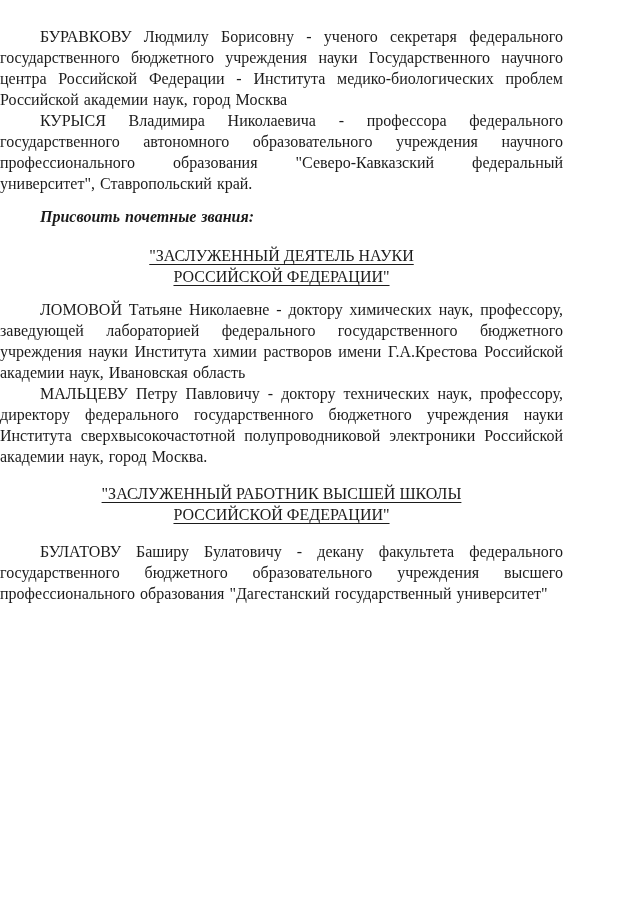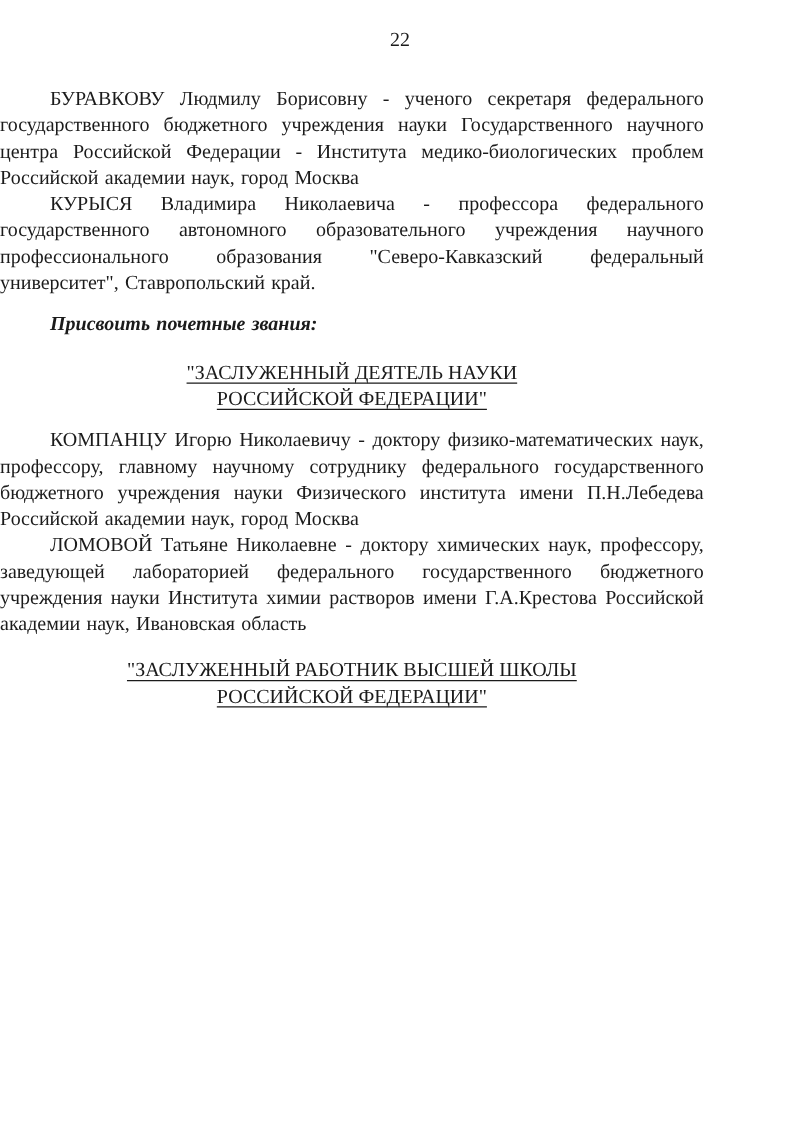--- a/index.html
+++ b/index.html
@@ -55,40 +55,40 @@
   }
   .section-title .tl {
     text-decoration: underline;
     text-underline-offset: 3px;
   }
 </style>
 </head>
 <body>
 
 <div class="page">
-  <div class="page-number">22</div>
 
   <div class="textblock">
 
     <p class="para p-first">БУРАВКОВУ Людмилу Борисовну - ученого секретаря федерального государственного бюджетного  учреждения науки Государственного научного центра Российской Федерации - Института медико-биологических проблем Российской академии наук, город Москва</p>
 
     <p class="para">КУРЫСЯ Владимира Николаевича - профессора федерального государственного автономного образовательного учреждения научного профессионального образования "Северо-Кавказский федеральный университет", Ставропольский край.</p>
 
     <p class="para directive">Присвоить почетные звания:</p>
 
     <div class="section-title">
       <span class="tl">"ЗАСЛУЖЕННЫЙ ДЕЯТЕЛЬ НАУКИ</span><br>
       <span class="tl">РОССИЙСКОЙ ФЕДЕРАЦИИ"</span>
     </div>
 
-    <p class="para">КОМПАНЦУ Игорю Николаевичу - доктору физико-математических наук, профессору, главному научному сотруднику федерального государственного бюджетного учреждения науки Физического института имени П.Н.Лебедева Российской академии наук, город Москва</p>
 
     <p class="para">ЛОМОВОЙ Татьяне Николаевне - доктору химических наук, профессору, заведующей лабораторией федерального государственного бюджетного учреждения науки Института химии растворов имени Г.А.Крестова Российской академии наук, Ивановская область</p>
 
+    <p class="para">МАЛЬЦЕВУ Петру Павловичу - доктору технических наук, профессору, директору федерального государственного бюджетного учреждения науки Института сверхвысокочастотной полупроводниковой электроники Российской академии наук, город Москва.</p>
 
     <div class="section-title st2">
       <span class="tl">"ЗАСЛУЖЕННЫЙ РАБОТНИК ВЫСШЕЙ ШКОЛЫ</span><br>
       <span class="tl">РОССИЙСКОЙ ФЕДЕРАЦИИ"</span>
     </div>
 
+    <p class="para">БУЛАТОВУ Баширу Булатовичу - декану факультета федерального государственного бюджетного образовательного учреждения высшего профессионального образования "Дагестанский государственный университет"</p>
 
   </div>
 </div>
 
 </body></html>

